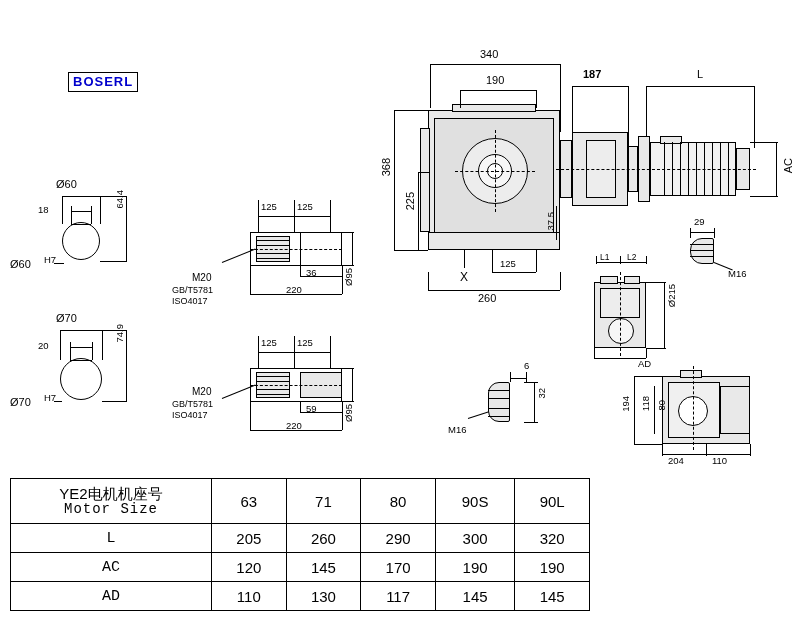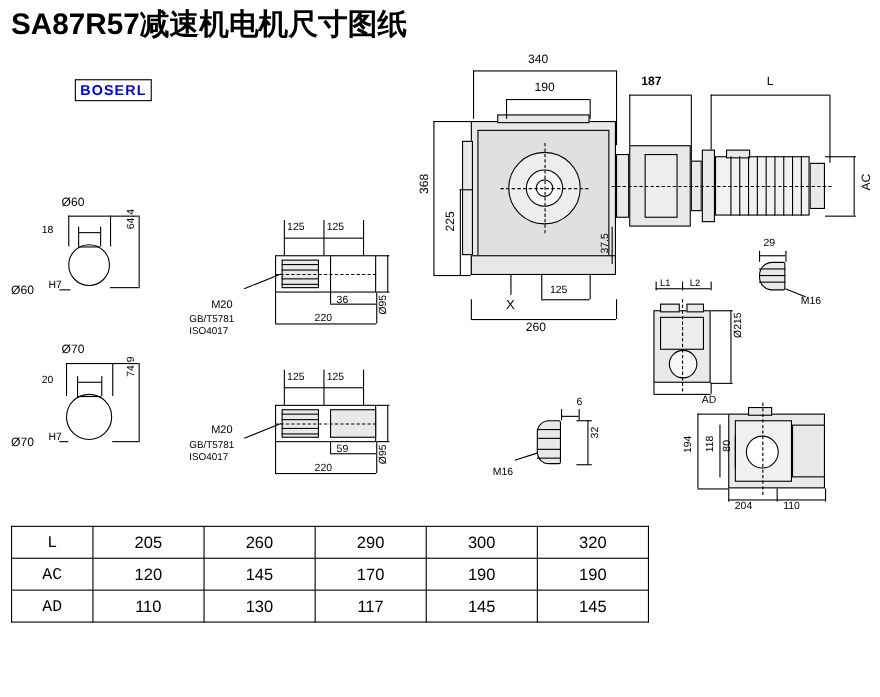--- a/index.html
+++ b/index.html
@@ -61,21 +61,20 @@
   .tbl td.first .cn{display:block;font-size:15px;line-height:15px;}
   .tbl td.first .en{display:block;font-size:14px;line-height:16px;font-family:"Liberation Mono", monospace;letter-spacing:1px;}
   .tbl tr.head td{height:44px;}
   .tbl td.rowlabel{font-family:"Liberation Mono", monospace;}
 </style>
 </head>
 <body>
 
 <div class="page">
 
-  <div class="title">SA87R57减速机电机尺寸图纸</div>
 
   <div class="logo">BOSERL</div>
 
   <div>
 
     <div class="circ" style="left:62px;top:222px;width:38px;height:38px;"></div>
 
     <div class="ln hl" style="left:71px;top:224px;width:20px;height:1px;"></div>
 
     <div class="ln vl" style="left:62px;top:196px;height:28px;"></div>
@@ -371,20 +370,31 @@
     <div class="ln hl" style="left:706px;top:454px;width:44px;"></div>
     <div class="ln vl" style="left:662px;top:444px;height:12px;"></div>
     <div class="ln vl" style="left:706px;top:444px;height:12px;"></div>
     <div class="ln vl" style="left:750px;top:444px;height:12px;"></div>
     <div class="lbl-s" style="left:668px;top:455px;">204</div>
     <div class="lbl-s" style="left:712px;top:455px;">110</div>
   </div>
 
   <table class="tbl">
     <tbody>
+      <tr class="head">
+        <td class="first">
+          <span class="cn">YE2电机机座号</span>
+          <span class="en">Motor Size</span>
+        </td>
+        <td>63</td>
+        <td>71</td>
+        <td>80</td>
+        <td>90S</td>
+        <td>90L</td>
+      </tr>
       <tr>
         <td class="rowlabel">L</td>
         <td>205</td>
         <td>260</td>
         <td>290</td>
         <td>300</td>
         <td>320</td>
       </tr>
       <tr>
         <td class="rowlabel">AC</td>

